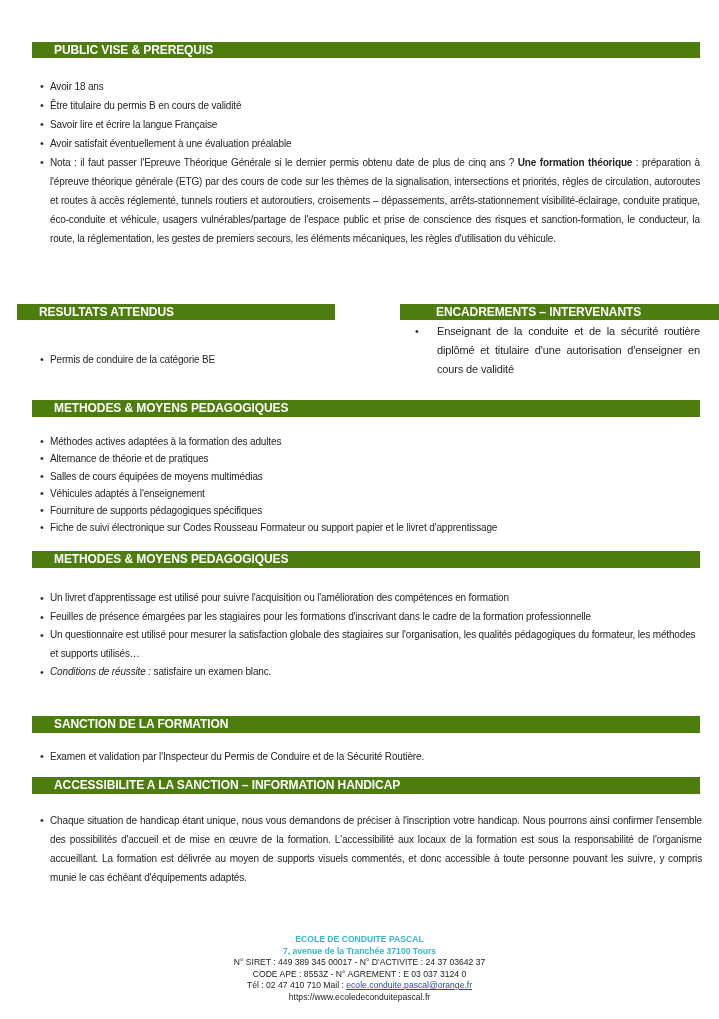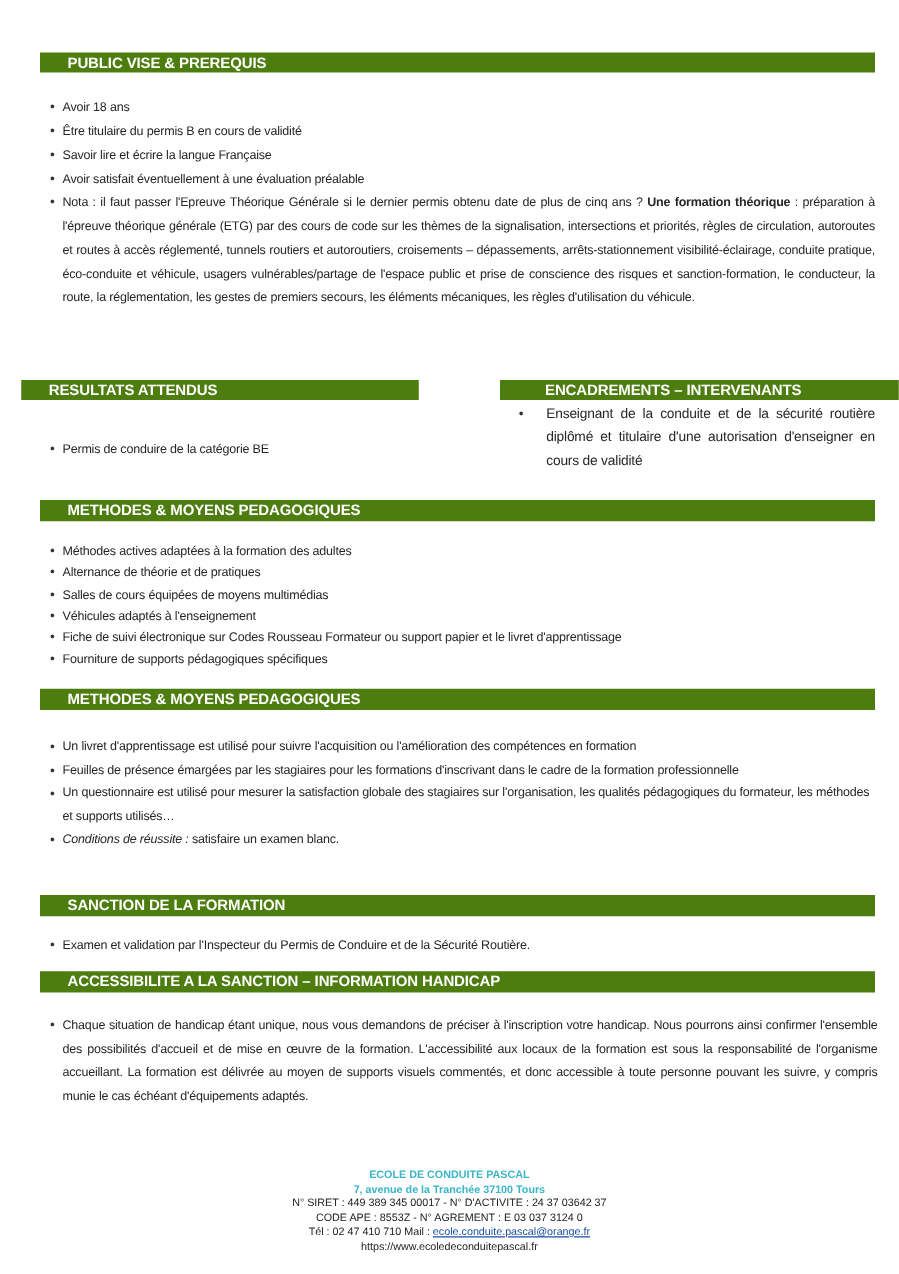--- a/index.html
+++ b/index.html
@@ -56,22 +56,22 @@
 <ul class="blist" style="left:415px; top:322px; width:285px;">
   <li class="just" style="padding-left:22px; font-size:11px;">Enseignant de la conduite et de la sécurité routière diplômé et titulaire d'une autorisation d'enseigner en cours de validité</li>
 </ul>
 
 <div class="bar full" style="top:400px; height:17px;">METHODES &amp; MOYENS PEDAGOGIQUES</div>
 <ul class="blist" style="left:40px; top:433px; width:660px;">
   <li style="line-height:17.3px;">Méthodes actives adaptées à la formation des adultes</li>
   <li style="line-height:17.3px;">Alternance de théorie et de pratiques</li>
   <li style="line-height:17.3px;">Salles de cours équipées de moyens  multimédias</li>
   <li style="line-height:17.3px;">Véhicules adaptés à l'enseignement</li>
+  <li style="line-height:17.3px;">Fourniture de supports pédagogiques spécifiques</li>
   <li style="line-height:17.3px;">Fiche de suivi électronique sur Codes Rousseau Formateur ou support papier et le livret d'apprentissage</li>
-  <li style="line-height:17.3px;">Fourniture de supports pédagogiques spécifiques</li>
 </ul>
 
 <div class="bar full" style="top:551px; height:17px;">METHODES &amp; MOYENS PEDAGOGIQUES</div>
 <ul class="blist" style="left:40px; top:589px; width:660px;">
   <li style="line-height:18.5px;">Un livret d'apprentissage est utilisé pour suivre l'acquisition ou l'amélioration des compétences en formation</li>
   <li class="just" style="line-height:18.5px;">Feuilles de présence émargées par les stagiaires pour les formations d'inscrivant dans le cadre de la formation professionnelle</li>
   <li style="line-height:18.5px;">Un questionnaire est utilisé pour mesurer la satisfaction globale des stagiaires sur l'organisation, les qualités pédagogiques du formateur, les méthodes et supports utilisés…</li>
   <li style="line-height:18.5px;"><span class="i">Conditions de réussite :</span><span> satisfaire un examen blanc.</span></li>
 </ul>
 

